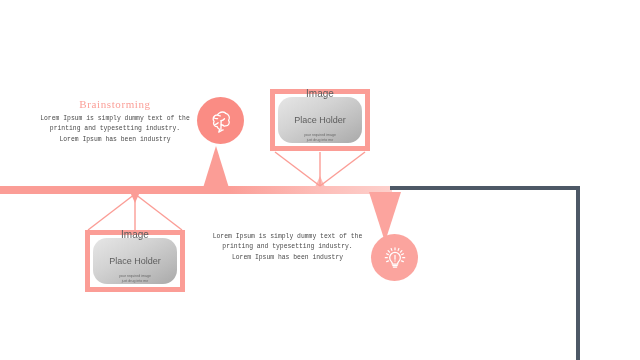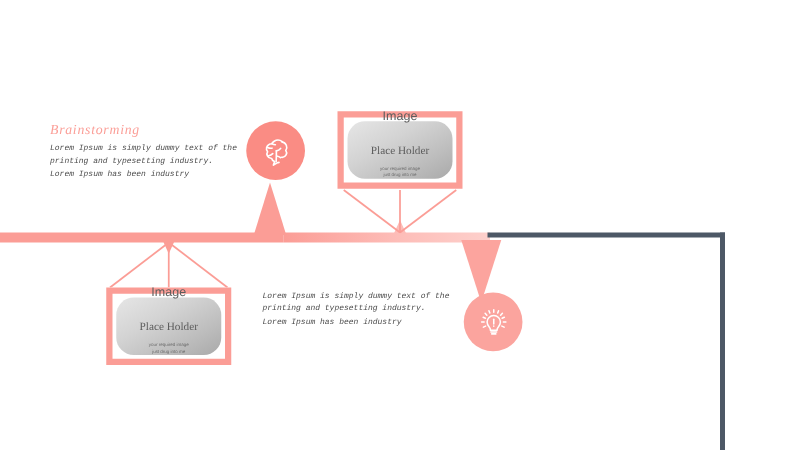--- a/index.html
+++ b/index.html
@@ -47,21 +47,21 @@
   
   .badge{
     position:absolute;border-radius:50%;
     background:#fa8c84;
     display:flex;align-items:center;justify-content:center;
   }
   .badge.soft{background:#fba49e;}
   .badge svg{display:block;}
 
   
-  .txt-block{position:absolute;text-align:left;font-style:italic;}
+  .txt-block{position:absolute;text-align:center;}
   .txt-block .head{
     font-family:"Liberation Serif", serif;
     font-size:11px;letter-spacing:.6px;
     color:#fb9e97;margin:0 0 4px 0;font-weight:400;
   }
   .txt-block .head.pale{color:#fdc1bc;}
   .txt-block .body{
     font-family:"Liberation Mono", monospace;
     font-size:6.4px;line-height:1.62;
     color:#4a4a4a;margin:0;white-space:pre-line;
@@ -81,21 +81,21 @@
     display:flex;flex-direction:column;
     align-items:center;justify-content:flex-end;
     box-sizing:border-box;
     border-radius:14px;
   }
   .ph-t1{
     font-family:"Liberation Sans", sans-serif;
     font-size:10px;color:#5d5d5d;line-height:1.15;
   }
   .ph-t2{
-    font-family:Liberation Serif, serif;
+    font-family:Liberation Sans, sans-serif;
     font-size:9px;color:#5d5d5d;line-height:1.15;margin-top:16px;
   }
   .ph-rule{
     width:62%;height:1px;background:#8e8e8e;margin:4px 0 3px 0;
   }
   .ph-sub{
     font-family:"Liberation Sans", sans-serif;
     font-size:3.6px;color:#6a6a6a;line-height:1.45;text-align:center;
     white-space:pre-line;
   }

